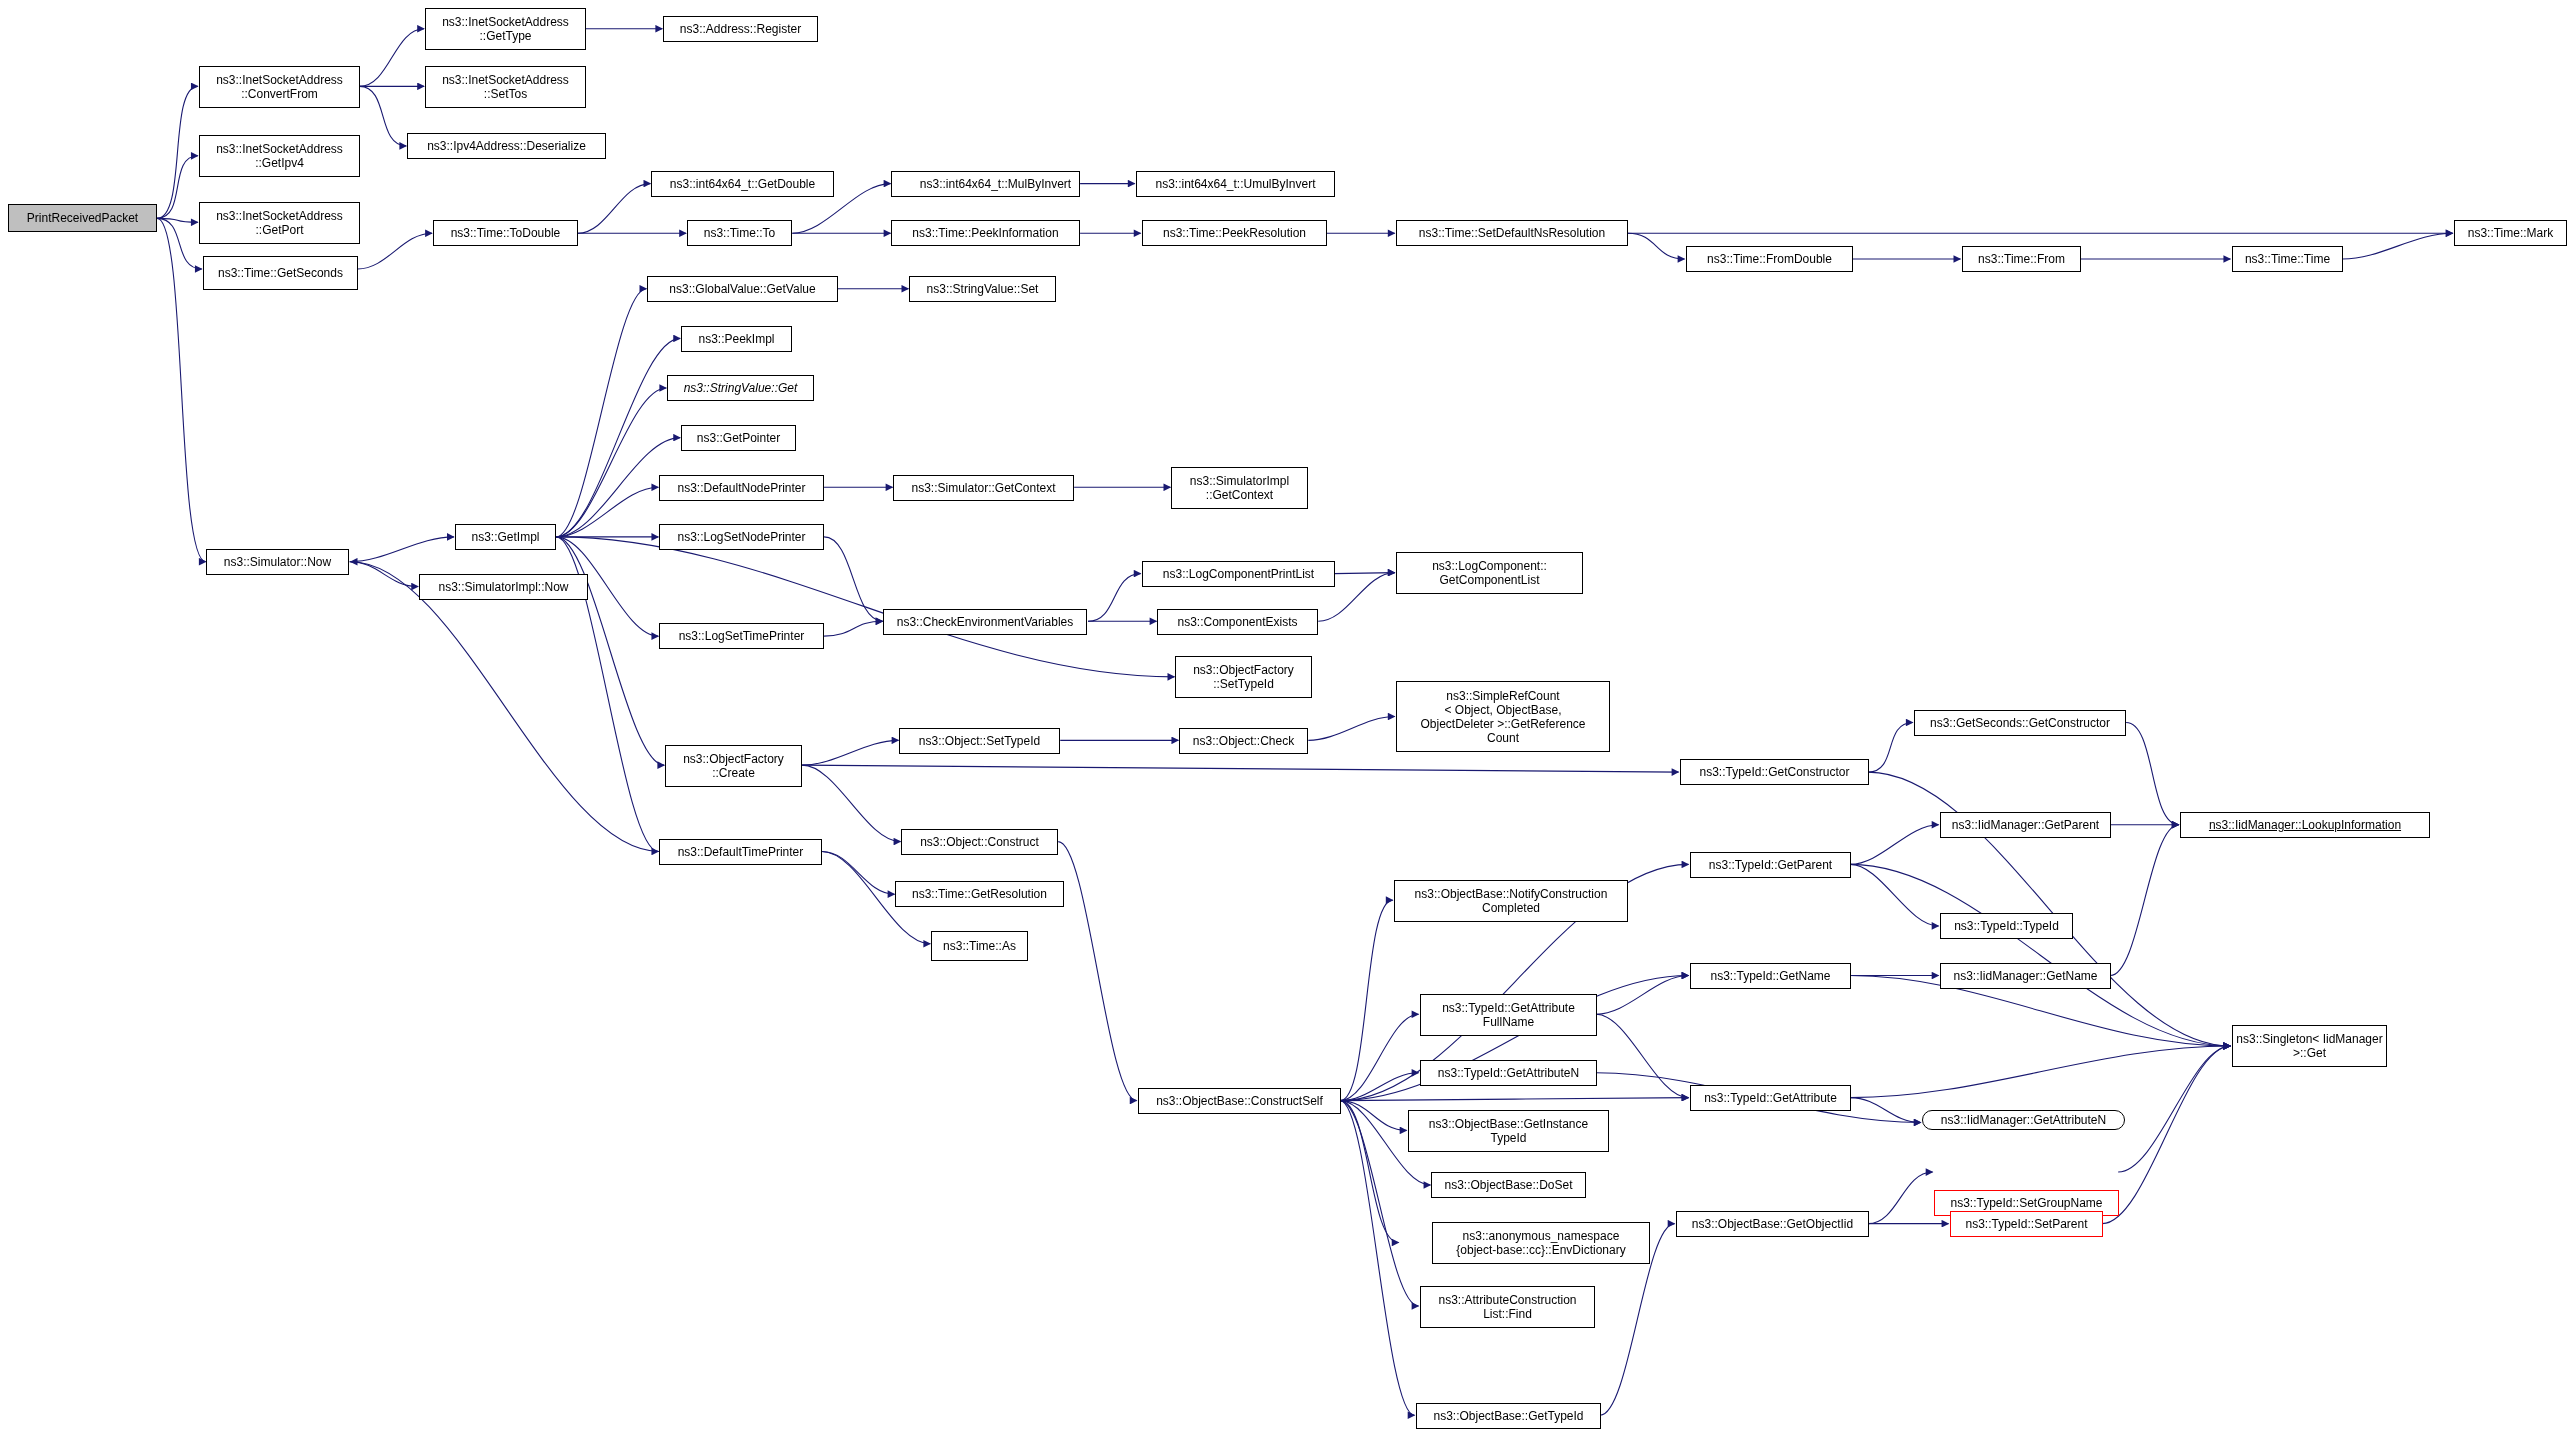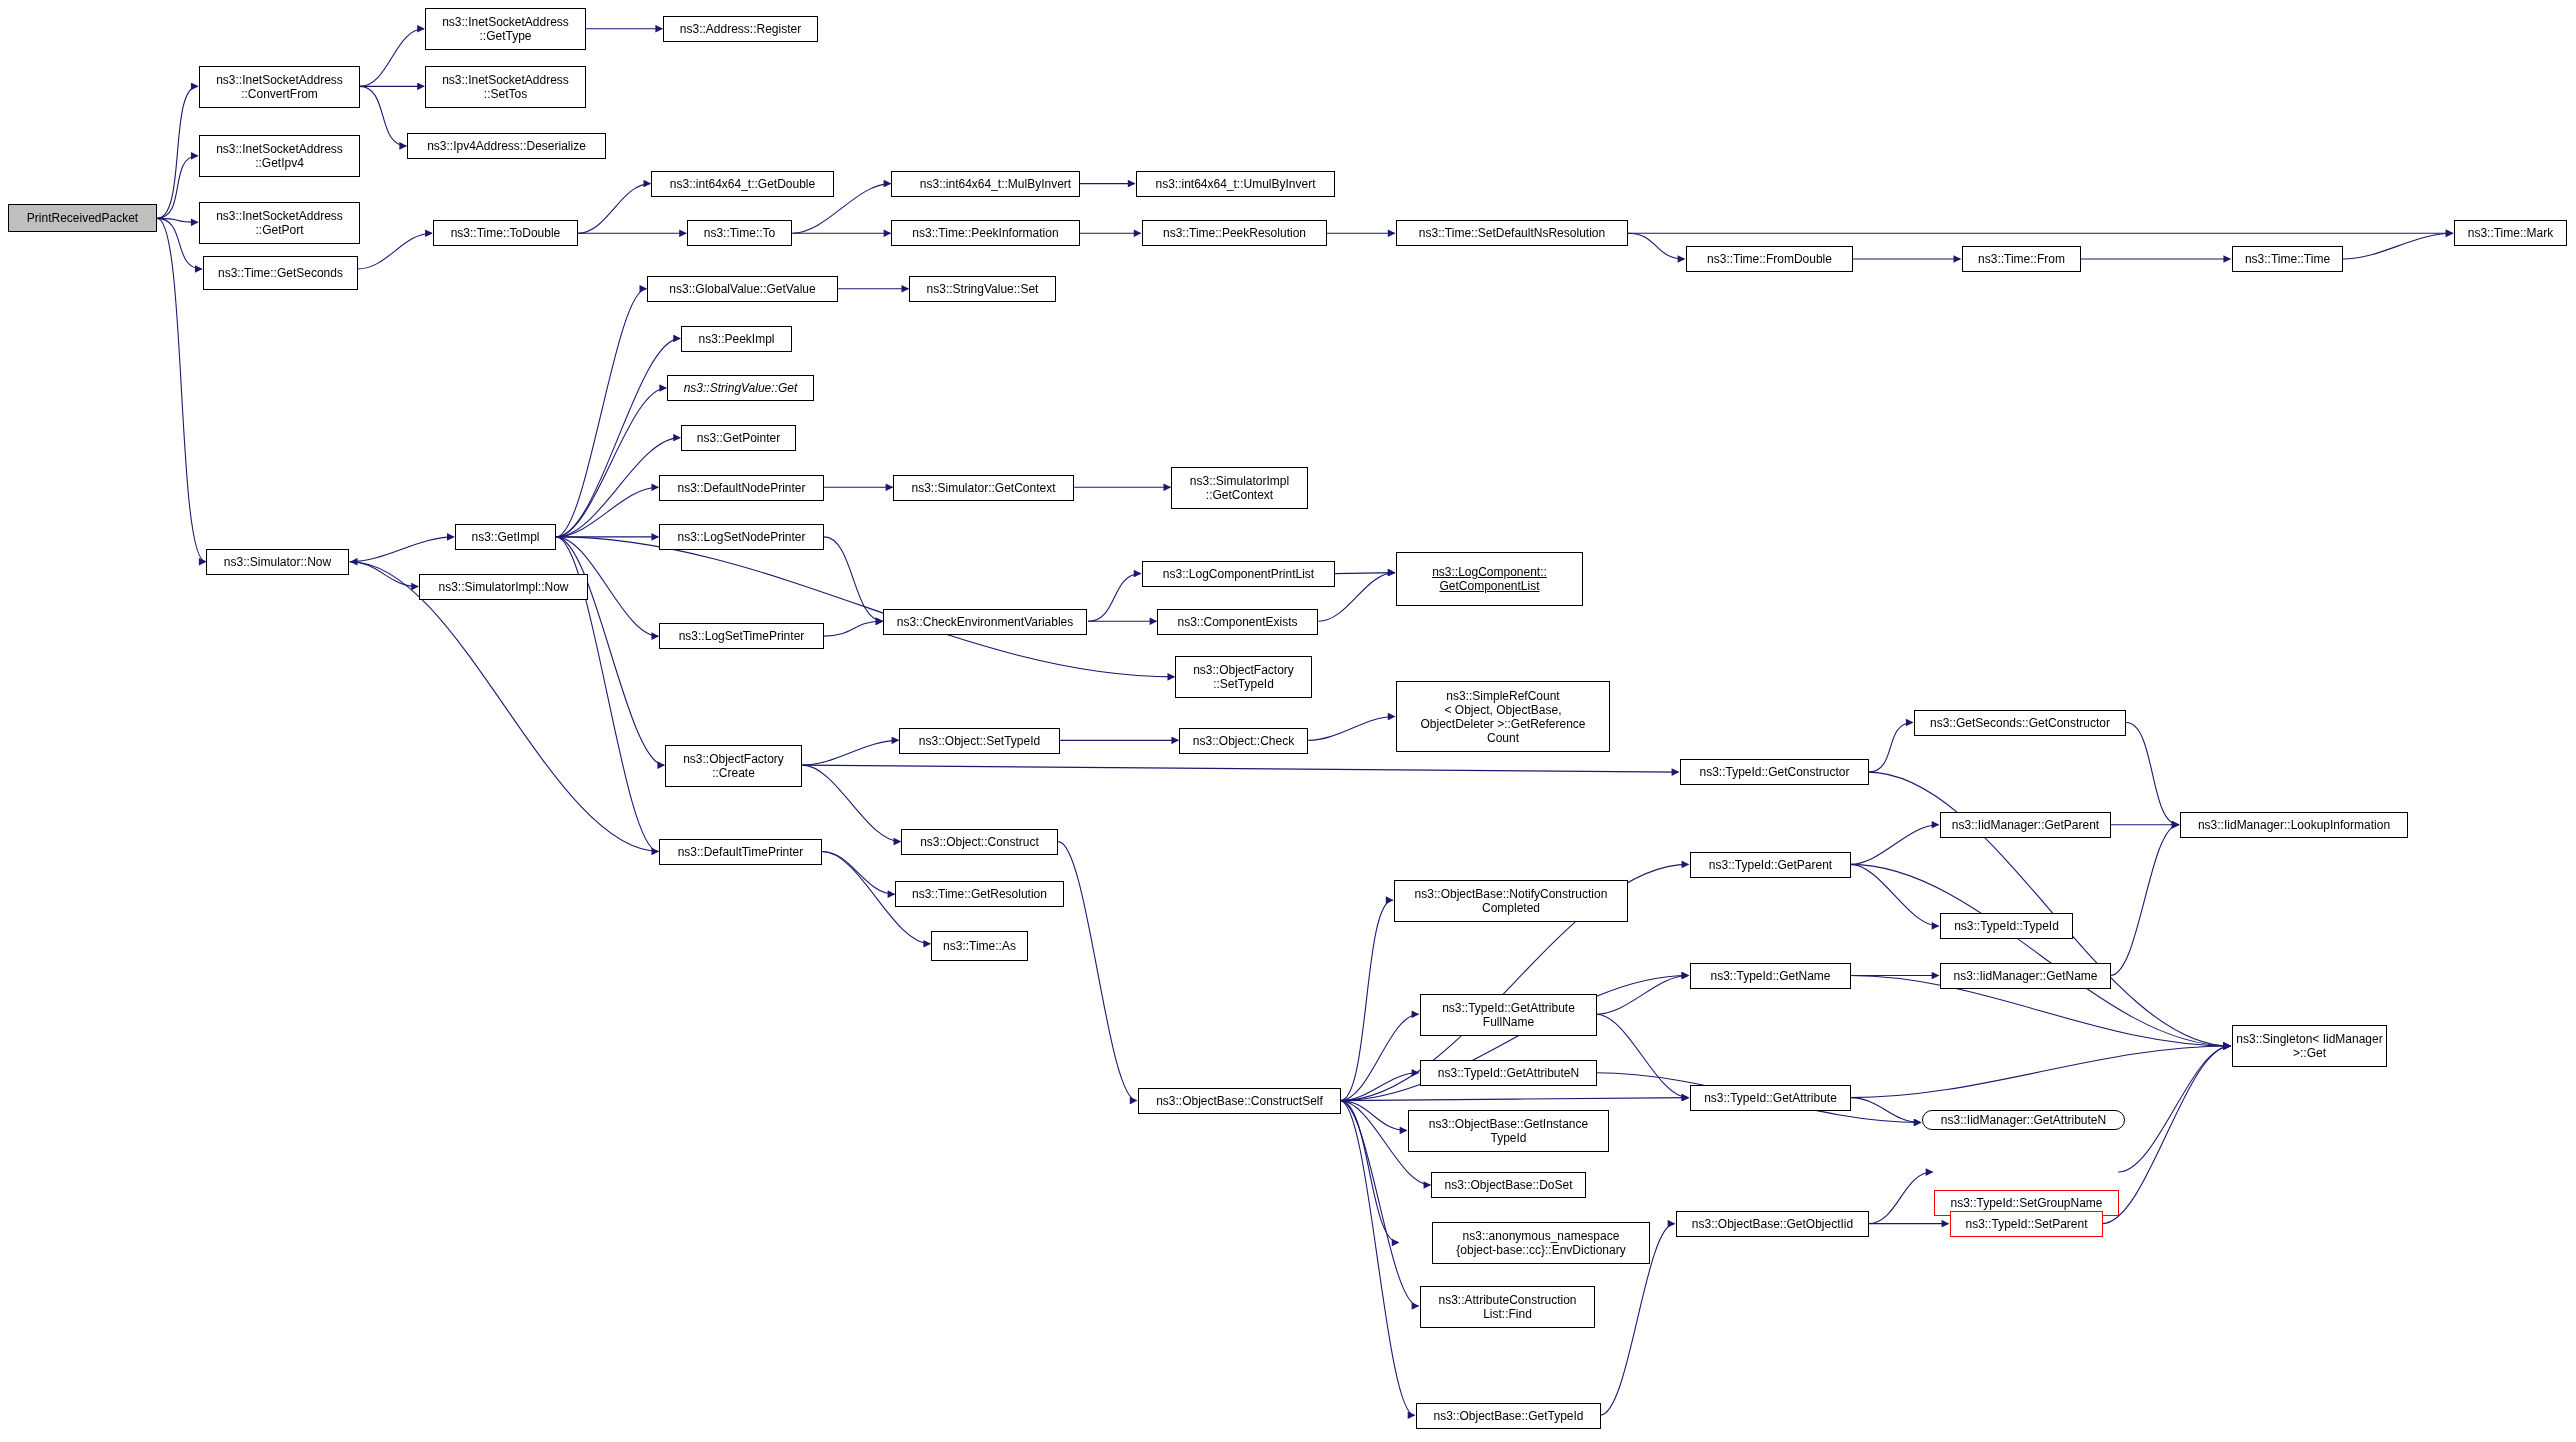--- a/index.html
+++ b/index.html
@@ -169,41 +169,41 @@
       <div class="node" style="left: 681px; top: 425px; width: 115px; height: 26px;">ns3::GetPointer</div>
       <div class="node" style="left: 659px; top: 475px; width: 165px; height: 26px;">ns3::DefaultNodePrinter</div>
       <div class="node" style="left: 893px; top: 475px; width: 181px; height: 26px;">ns3::Simulator::GetContext</div>
       <div class="node" style="left: 1171px; top: 467px; width: 137px; height: 42px;">ns3::SimulatorImpl
 ::GetContext</div>
       <div class="node" style="left: 455px; top: 524px; width: 101px; height: 26px;">ns3::GetImpl</div>
       <div class="node" style="left: 659px; top: 524px; width: 165px; height: 26px;">ns3::LogSetNodePrinter</div>
       <div class="node" style="left: 206px; top: 549px; width: 143px; height: 26px;">ns3::Simulator::Now</div>
       <div class="node" style="left: 419px; top: 574px; width: 169px; height: 26px;">ns3::SimulatorImpl::Now</div>
       <div class="node" style="left: 1142px; top: 561px; width: 193px; height: 26px;">ns3::LogComponentPrintList</div>
-      <div class="node" style="left: 1396px; top: 552px; width: 187px; height: 54px; text-decoration: underline;">ns3::LogComponent::
+      <div class="node" style="left: 1396px; top: 552px; width: 187px; height: 42px;">ns3::LogComponent::
 GetComponentList</div>
       <div class="node" style="left: 883px; top: 609px; width: 204px; height: 26px;">ns3::CheckEnvironmentVariables</div>
       <div class="node" style="left: 1157px; top: 609px; width: 161px; height: 26px;">ns3::ComponentExists</div>
       <div class="node" style="left: 659px; top: 623px; width: 165px; height: 26px;">ns3::LogSetTimePrinter</div>
       <div class="node" style="left: 1175px; top: 656px; width: 137px; height: 42px;">ns3::ObjectFactory
 ::SetTypeId</div>
       <div class="node" style="left: 1396px; top: 681px; width: 214px; height: 71px;">ns3::SimpleRefCount
 &lt; Object, ObjectBase,
 ObjectDeleter &gt;::GetReference
 Count</div>
       <div class="node" style="left: 899px; top: 728px; width: 161px; height: 26px;">ns3::Object::SetTypeId</div>
       <div class="node" style="left: 1179px; top: 728px; width: 129px; height: 26px;">ns3::Object::Check</div>
       <div class="node" style="left: 665px; top: 745px; width: 137px; height: 42px;">ns3::ObjectFactory
 ::Create</div>
       <div class="node" style="left: 1680px; top: 759px; width: 189px; height: 26px;">ns3::TypeId::GetConstructor</div>
       <div class="node" style="left: 1914px; top: 710px; width: 212px; height: 26px;">ns3::GetSeconds::GetConstructor</div>
       <div class="node" style="left: 901px; top: 829px; width: 157px; height: 26px;">ns3::Object::Construct</div>
       <div class="node" style="left: 659px; top: 839px; width: 163px; height: 26px;">ns3::DefaultTimePrinter</div>
       <div class="node" style="left: 1940px; top: 812px; width: 171px; height: 26px;">ns3::IidManager::GetParent</div>
-      <div class="node" style="left: 2180px; top: 812px; width: 228px; height: 26px;">ns3::IidManager::LookupInformation</div>
+      <div class="node" style="left: 2180px; top: 812px; width: 250px; height: 26px; text-decoration: underline;">ns3::IidManager::LookupInformation</div>
       <div class="node" style="left: 1690px; top: 852px; width: 161px; height: 26px;">ns3::TypeId::GetParent</div>
       <div class="node" style="left: 895px; top: 881px; width: 169px; height: 26px;">ns3::Time::GetResolution</div>
       <div class="node" style="left: 1940px; top: 913px; width: 133px; height: 26px;">ns3::TypeId::TypeId</div>
       <div class="node" style="left: 1394px; top: 880px; width: 234px; height: 42px;">ns3::ObjectBase::NotifyConstruction
 Completed</div>
       <div class="node" style="left: 931px; top: 931px; width: 97px; height: 30px;">ns3::Time::As</div>
       <div class="node" style="left: 1690px; top: 963px; width: 161px; height: 26px;">ns3::TypeId::GetName</div>
       <div class="node" style="left: 1940px; top: 963px; width: 171px; height: 26px;">ns3::IidManager::GetName</div>
       <div class="node" style="left: 1420px; top: 994px; width: 177px; height: 42px;">ns3::TypeId::GetAttribute
 FullName</div>

